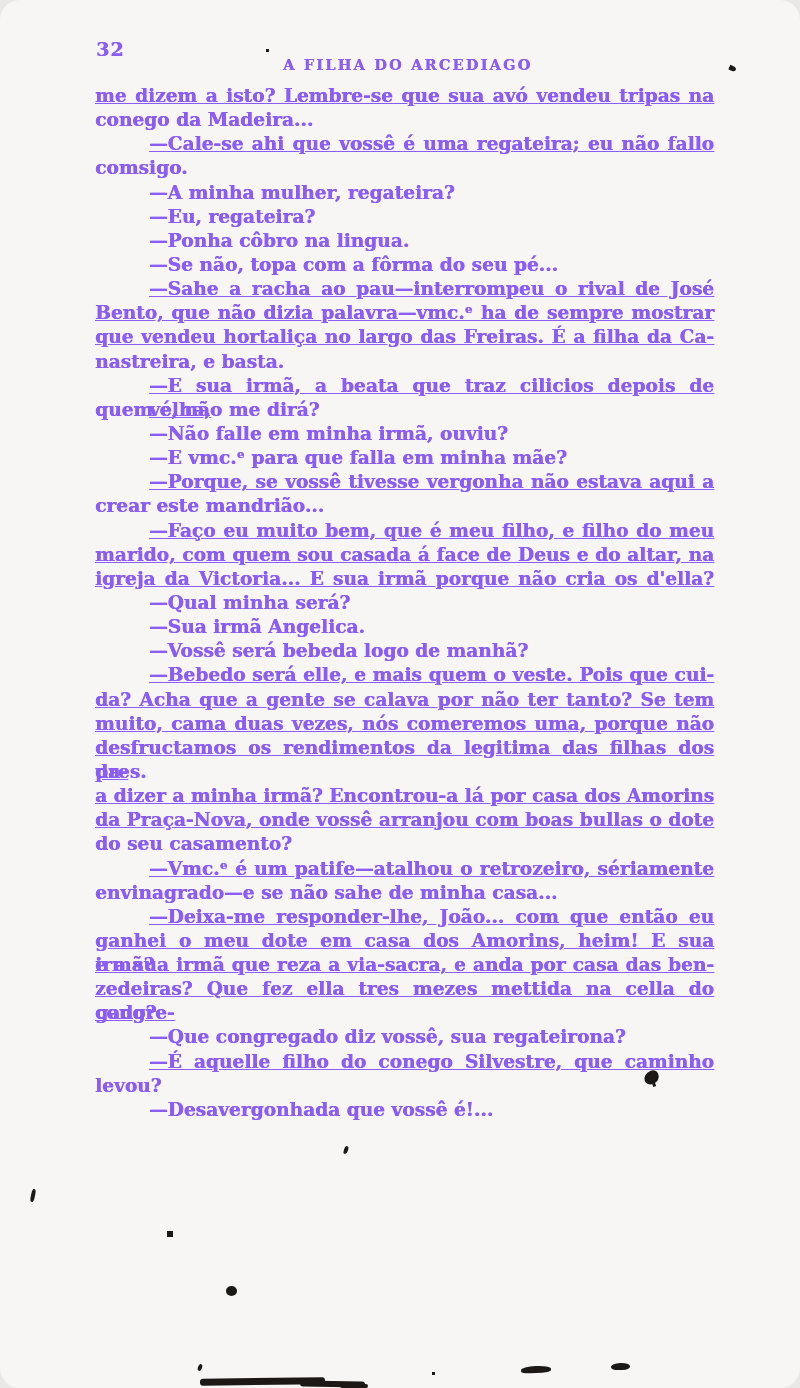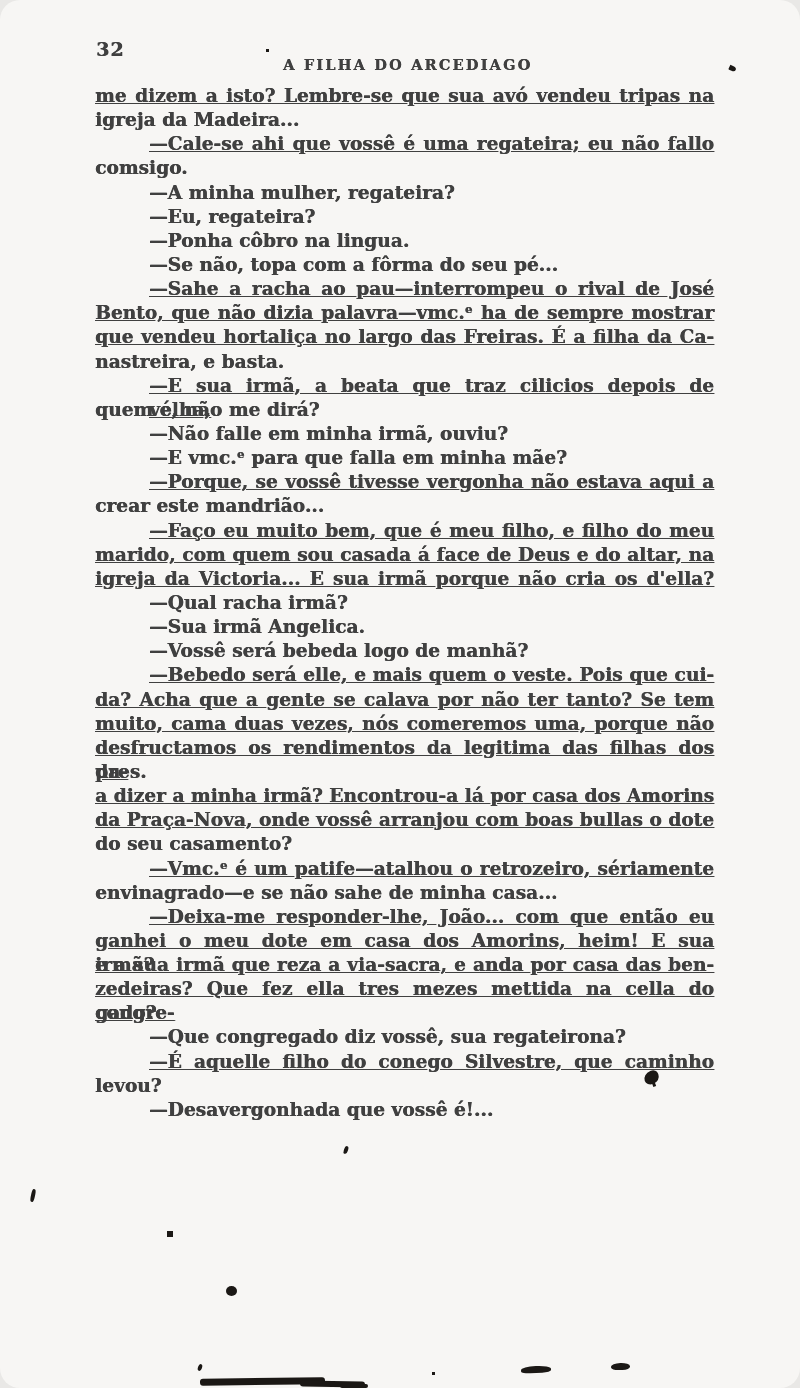--- a/index.html
+++ b/index.html
@@ -7,21 +7,21 @@
     padding: 0;
     background: #e9e8e6;
   }
   .page {
     position: relative;
     width: 800px;
     height: 1388px;
     background: #f7f6f4;
     overflow: hidden;
     font-family: "DejaVu Serif", serif;
-    color: #404040;
+    color: #8b5cf6;
     border-radius: 20px;
   }
   
   .page-number {
     position: absolute;
     left: 96px;
     top: 38px;
     font-size: 19px;
     font-weight: bold;
     letter-spacing: 1px;
@@ -102,41 +102,41 @@
 
 <div class="page">
 
   <div class="page-number">32</div>
 
   <div class="running-title">A FILHA DO ARCEDIAGO</div>
 
   <div class="text-column">
 
   <div class="line justify">me dizem a isto? Lembre-se que sua avó vendeu tripas na</div>
-      <div class="line">igreja da Madeira...</div>
+      <div class="line">conego da Madeira...</div>
       <div class="line indent justify">—Cale-se ahi que vossê é uma regateira; eu não fallo</div>
       <div class="line">comsigo.</div>
       <div class="line indent">—A minha mulher, regateira?</div>
       <div class="line indent">—Eu, regateira?</div>
       <div class="line indent">—Ponha côbro na lingua.</div>
       <div class="line indent">—Se não, topa com a fôrma do seu pé...</div>
       <div class="line indent justify">—Sahe a racha ao pau—interrompeu o rival de José</div>
       <div class="line justify">Bento, que não dizia palavra—vmc.ᵉ ha de sempre mostrar</div>
       <div class="line justify">que vendeu hortaliça no largo das Freiras. É a filha da Ca-</div>
       <div class="line">nastreira, e basta.</div>
       <div class="line indent justify">—E sua irmã, a beata que traz cilicios depois de velha,</div>
       <div class="line">quem é, não me dirá?</div>
       <div class="line indent">—Não falle em minha irmã, ouviu?</div>
       <div class="line indent">—E vmc.ᵉ para que falla em minha mãe?</div>
       <div class="line indent justify">—Porque, se vossê tivesse vergonha não estava aqui a</div>
       <div class="line">crear este mandrião...</div>
       <div class="line indent justify">—Faço eu muito bem, que é meu filho, e filho do meu</div>
       <div class="line justify">marido, com quem sou casada á face de Deus e do altar, na</div>
       <div class="line justify">igreja da Victoria... E sua irmã porque não cria os d'ella?</div>
-      <div class="line indent">—Qual racha irmã?</div>
+      <div class="line indent">—Qual minha será?</div>
       <div class="line indent">—Sua irmã Angelica.</div>
       <div class="line indent">—Vossê será bebeda logo de manhã?</div>
       <div class="line indent justify">—Bebedo será elle, e mais quem o veste. Pois que cui-</div>
       <div class="line justify">da? Acha que a gente se calava por não ter tanto? Se tem</div>
       <div class="line justify">muito, cama duas vezes, nós comeremos uma, porque não</div>
       <div class="line justify">desfructamos os rendimentos da legitima das filhas dos pa-</div>
       <div class="line">dres.</div>
       <div class="line justify">a dizer a minha irmã? Encontrou-a lá por casa dos Amorins</div>
       <div class="line justify">da Praça-Nova, onde vossê arranjou com boas bullas o dote</div>
       <div class="line">do seu casamento?</div>

